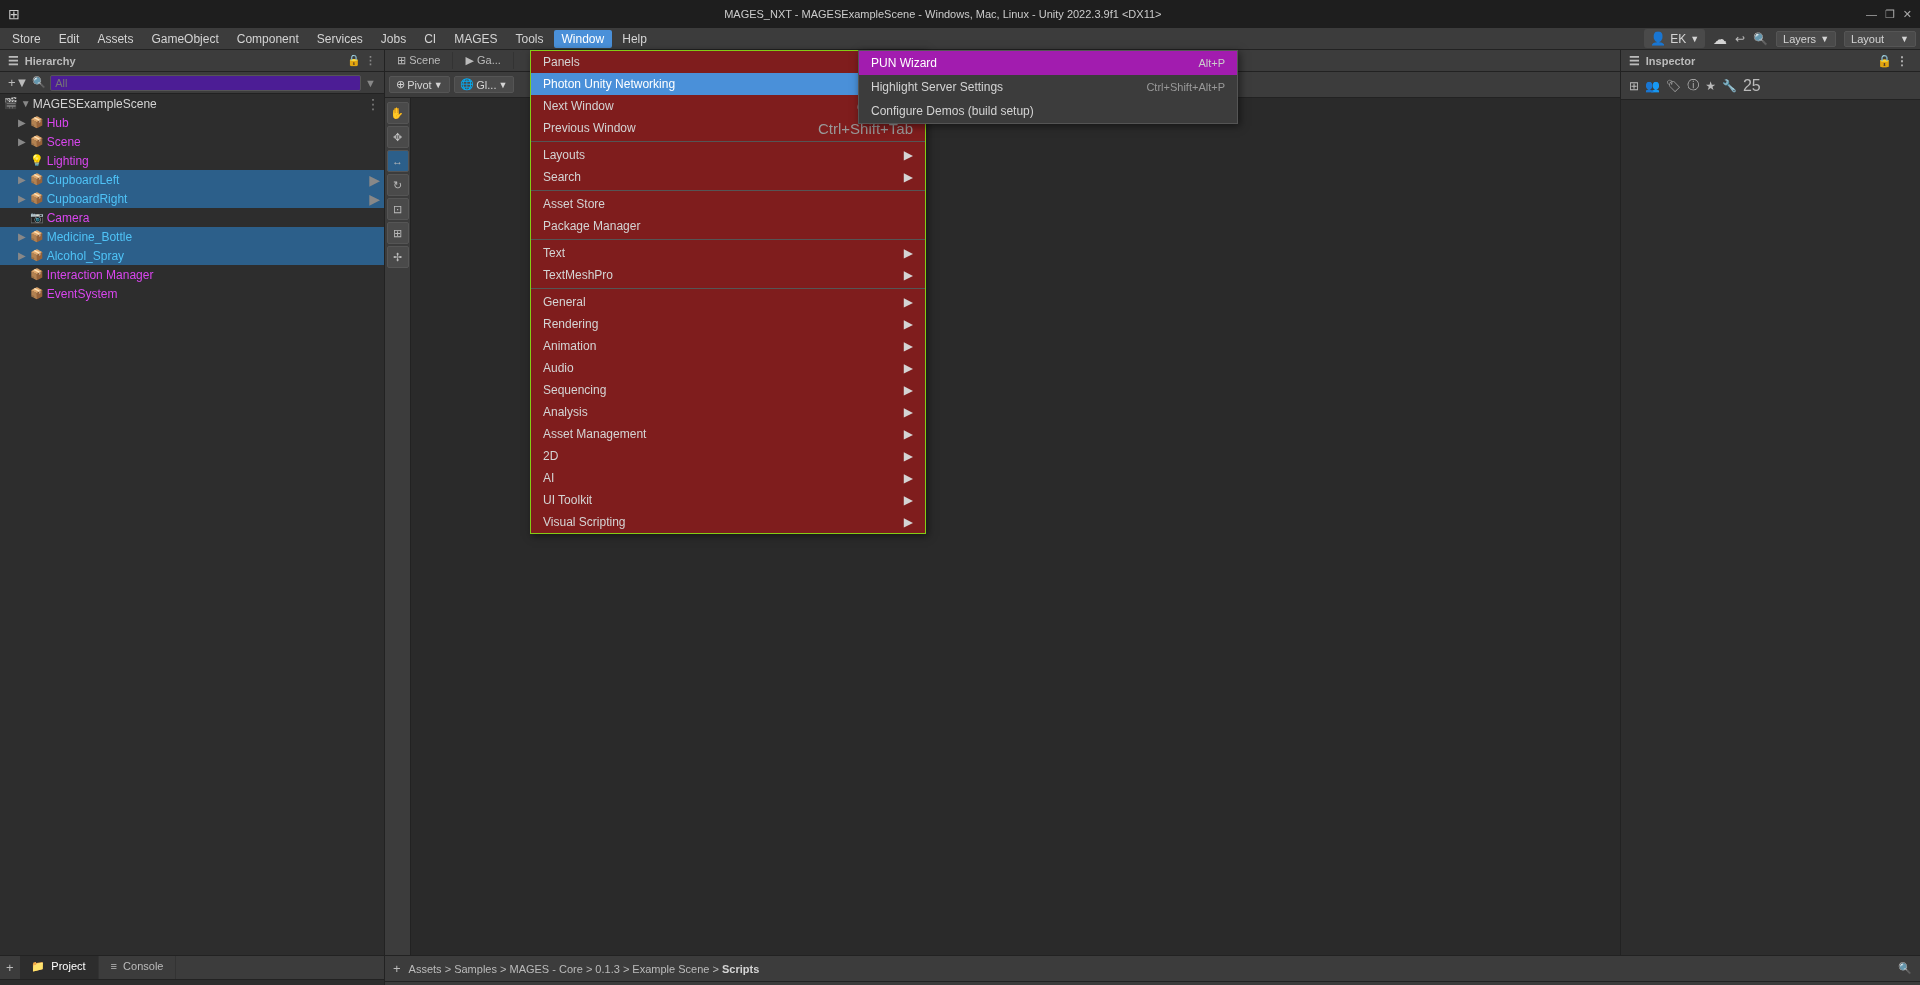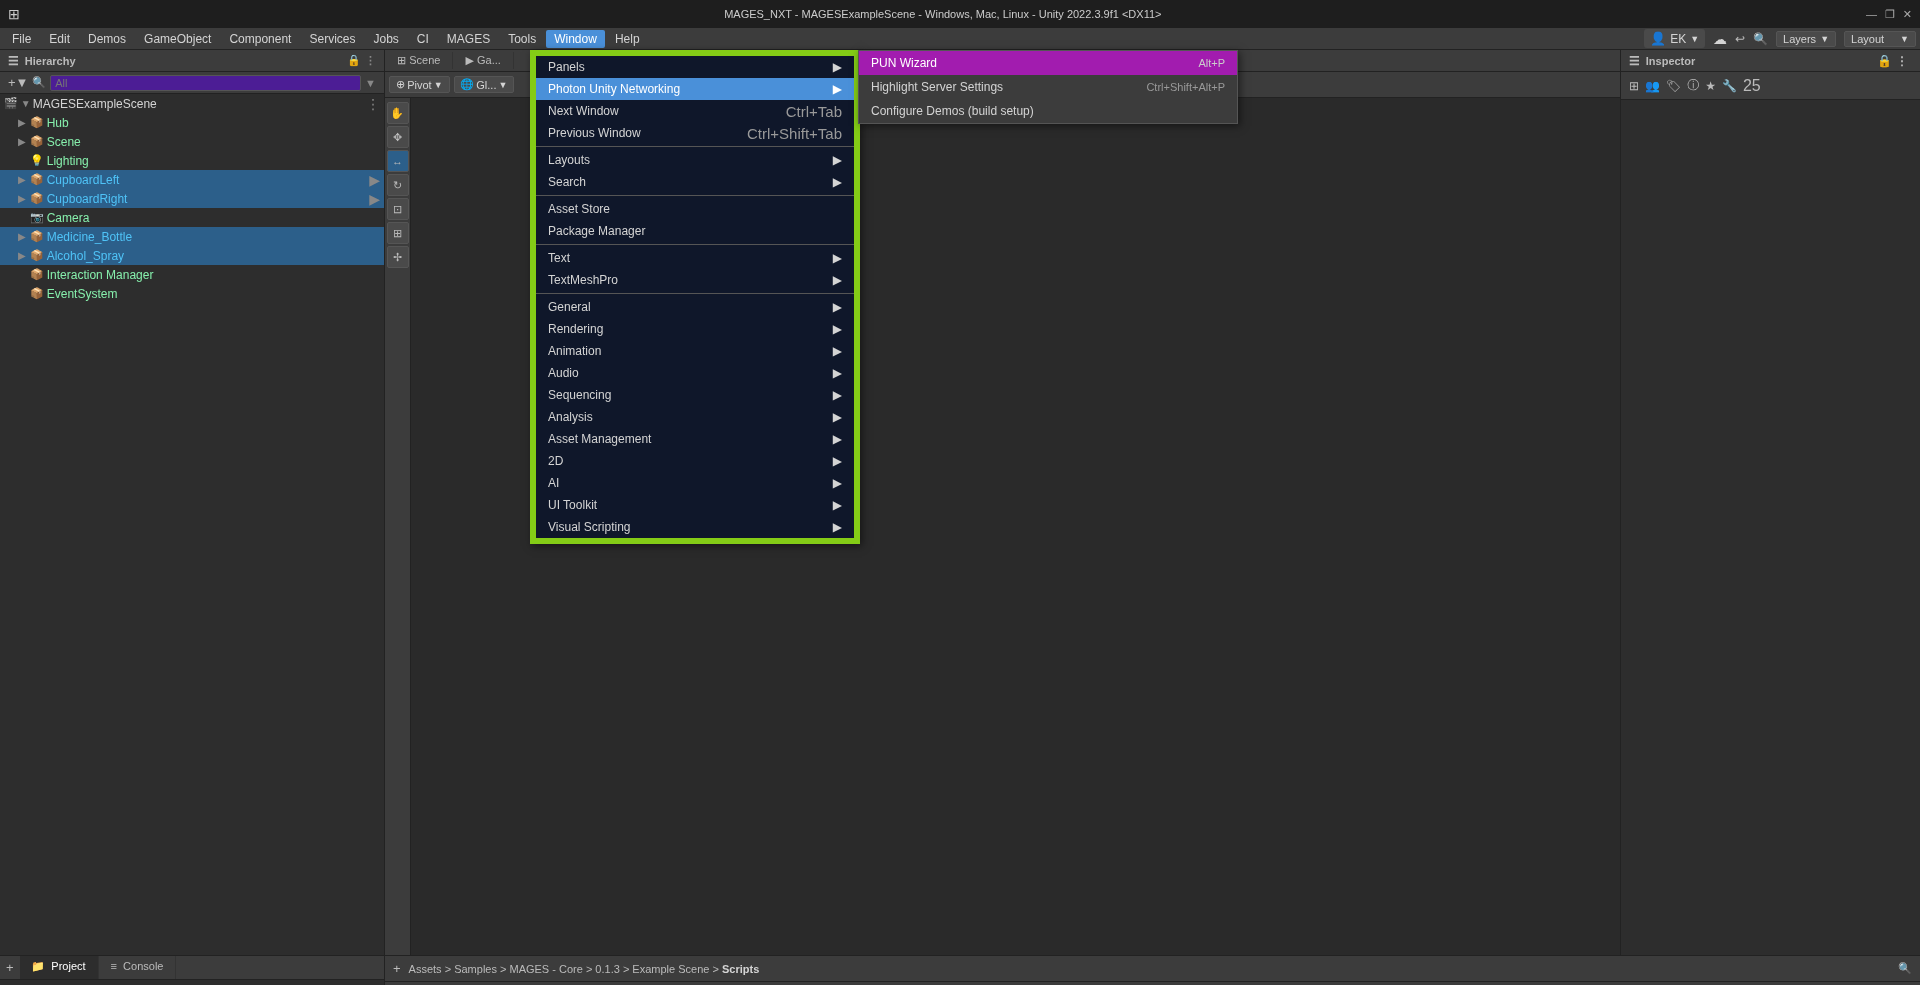--- a/index.html
+++ b/index.html
@@ -98,21 +98,21 @@
       align-items: center;
       padding: 1px 0;
       cursor: pointer;
       user-select: none;
       font-size: 12px;
       height: 19px;
     }
     .tree-item.selected { background: #2c5f8a; }
     .tree-arrow { width: 12px; display: inline-block; color: #888; font-size: 10px; }
     .tree-icon { margin-right: 3px; font-size: 11px; }
-    .tree-label { color: #86efac; }
+    .tree-label { color: #d946ef; }
     .tree-label.blue { color: #4fc3f7; }
     .tree-label.scene { color: #d4d4d4; }
     .tree-dots { margin-left: auto; color: #888; font-size: 14px; padding-right: 4px; }
 
     
     #scene-view {
       flex: 1;
       background: #2a2a2a;
       position: relative;
       overflow: hidden;
@@ -188,24 +188,24 @@
       border-left: 1px solid #222;
       display: flex;
       flex-direction: column;
     }
 
     
     .window-menu {
       position: absolute;
       top: 50px;
       left: 530px;
-      background: #0f172a;
-      border: 6px solid #84cc16;
+      background: #7f1d1d;
+      border: 1px solid #84cc16;
       box-shadow: 2px 2px 8px rgba(0,0,0,0.5);
-      width: 330px;
+      width: 396px;
       z-index: 200;
     }
     .menu-dropdown-item {
       display: flex;
       align-items: center;
       padding: 4px 12px;
       cursor: pointer;
       font-size: 12px;
       color: #d4d4d4;
       height: 22px;
@@ -366,23 +366,23 @@
   <span style="font-size:14px;">⊞</span>
   <span style="flex:1; text-align:center; font-size:11px;">MAGES_NXT - MAGESExampleScene - Windows, Mac, Linux - Unity 2022.3.9f1 &lt;DX11&gt;</span>
   <div style="display:flex; gap:8px;">
     <span style="cursor:pointer; color:#aaa;">—</span>
     <span style="cursor:pointer; color:#aaa;">❐</span>
     <span style="cursor:pointer; color:#aaa;">✕</span>
   </div>
 </div>
 
 <div id="menu-bar">
-  <span class="menu-item">File</span>
+  <span class="menu-item">Store</span>
   <span class="menu-item">Edit</span>
-  <span class="menu-item">Demos</span>
+  <span class="menu-item">Assets</span>
   <span class="menu-item">GameObject</span>
   <span class="menu-item">Component</span>
   <span class="menu-item">Services</span>
   <span class="menu-item">Jobs</span>
   <span class="menu-item">CI</span>
   <span class="menu-item">MAGES</span>
   <span class="menu-item">Tools</span>
   <span class="menu-item active">Window</span>
   <span class="menu-item">Help</span>
 

